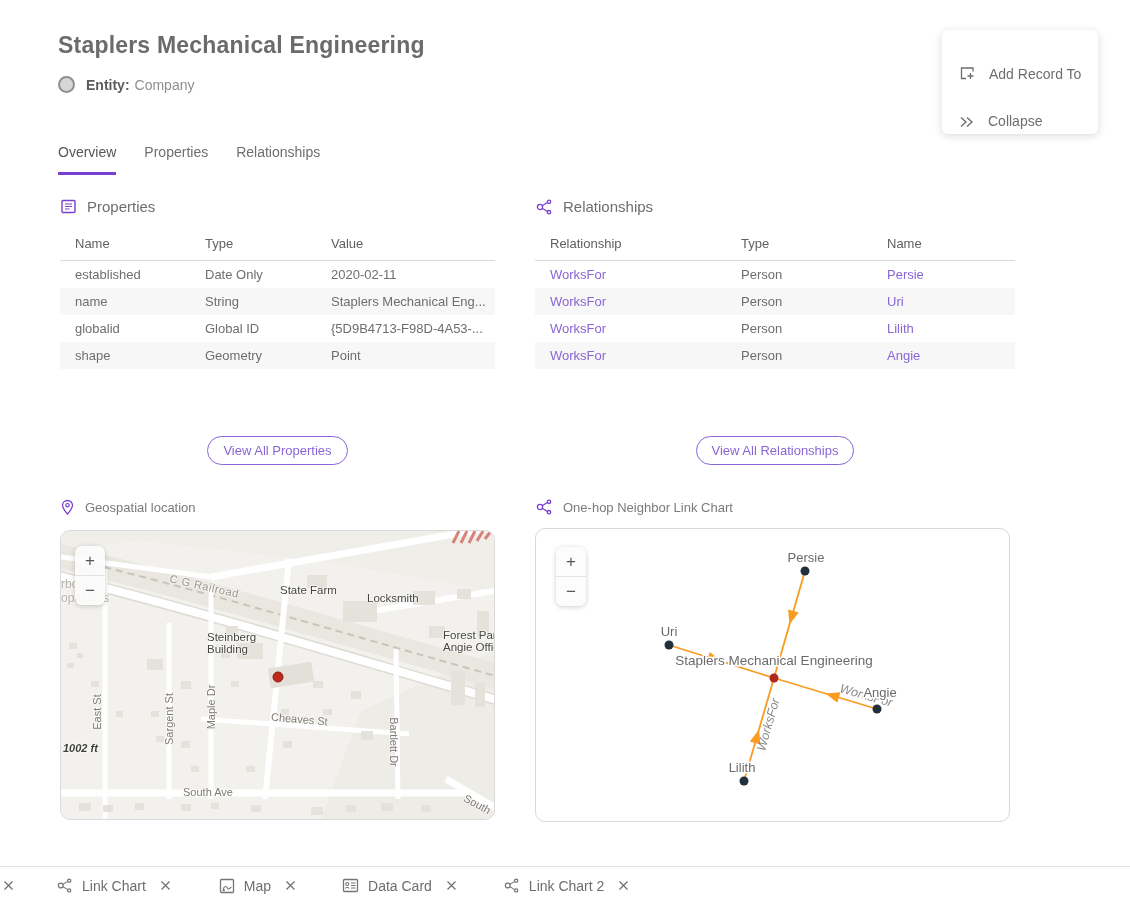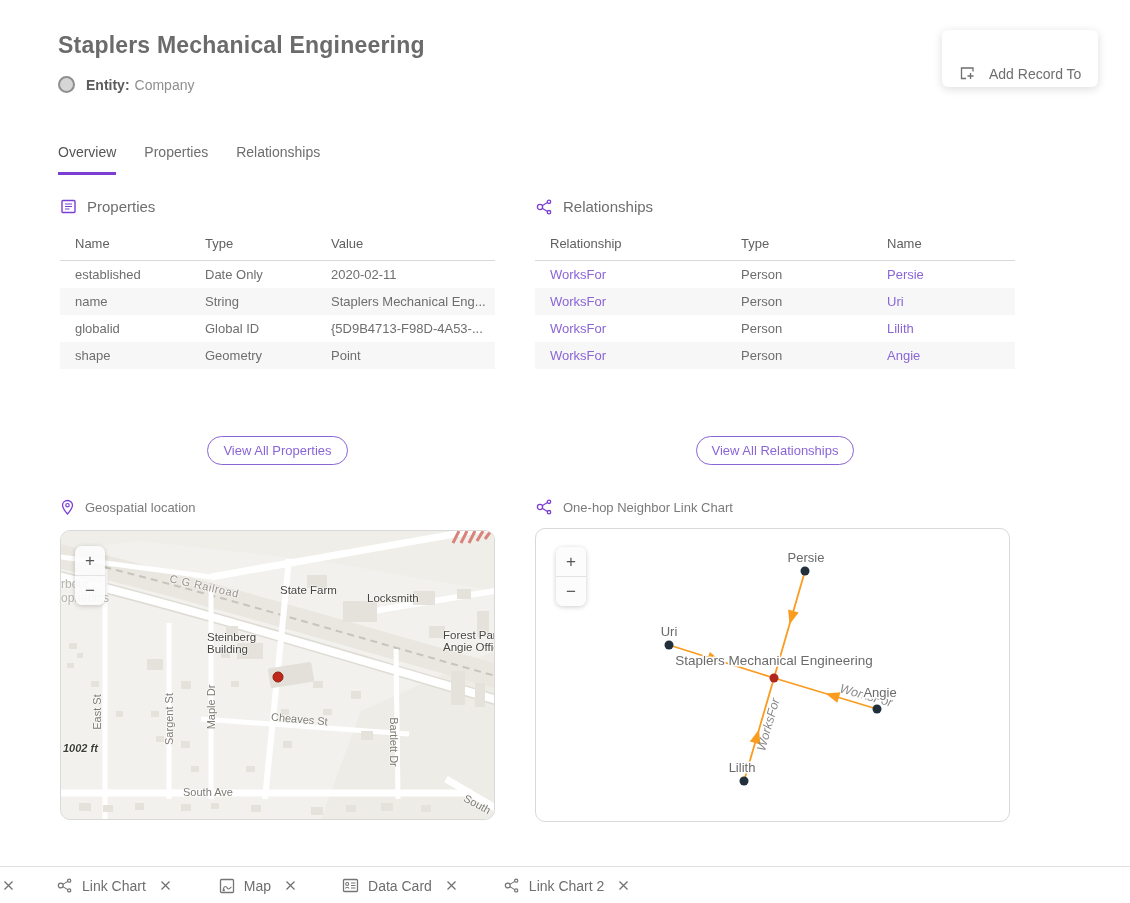--- a/index.html
+++ b/index.html
@@ -72,20 +72,26 @@
   <span class="entity-value" style="margin-left:-6px;text-align:center;">Company</span>
 </div>
 
 <div class="menu">
   <div class="menu-item">
     <svg width="17" height="17" viewBox="0 0 17 17">
       <path d="M14 6.5 V3 H2.5 V13.5 H7" fill="none" stroke="#6e6e6e" stroke-width="1.3"></path>
       <path d="M11.5 8 V14 M8.5 11 H14.5" stroke="#6e6e6e" stroke-width="1.3"></path>
     </svg>
     <span>Add Record To</span>
+  </div>
+  <div class="menu-item">
+    <svg width="16" height="14" viewBox="0 0 16 14">
+      <path d="M2 2.5 L7 7 L2 11.5 M8 2.5 L13 7 L8 11.5" fill="none" stroke="#6e6e6e" stroke-width="1.4"></path>
+    </svg>
+    <span>Collapse</span>
   </div>
 </div>
 
 <div class="tabs">
   <div class="tab active">Overview</div>
   <div class="tab">Properties</div>
   <div class="tab">Relationships</div>
 </div>
 
 <div class="sec-head" style="left:60px;top:198px;">

